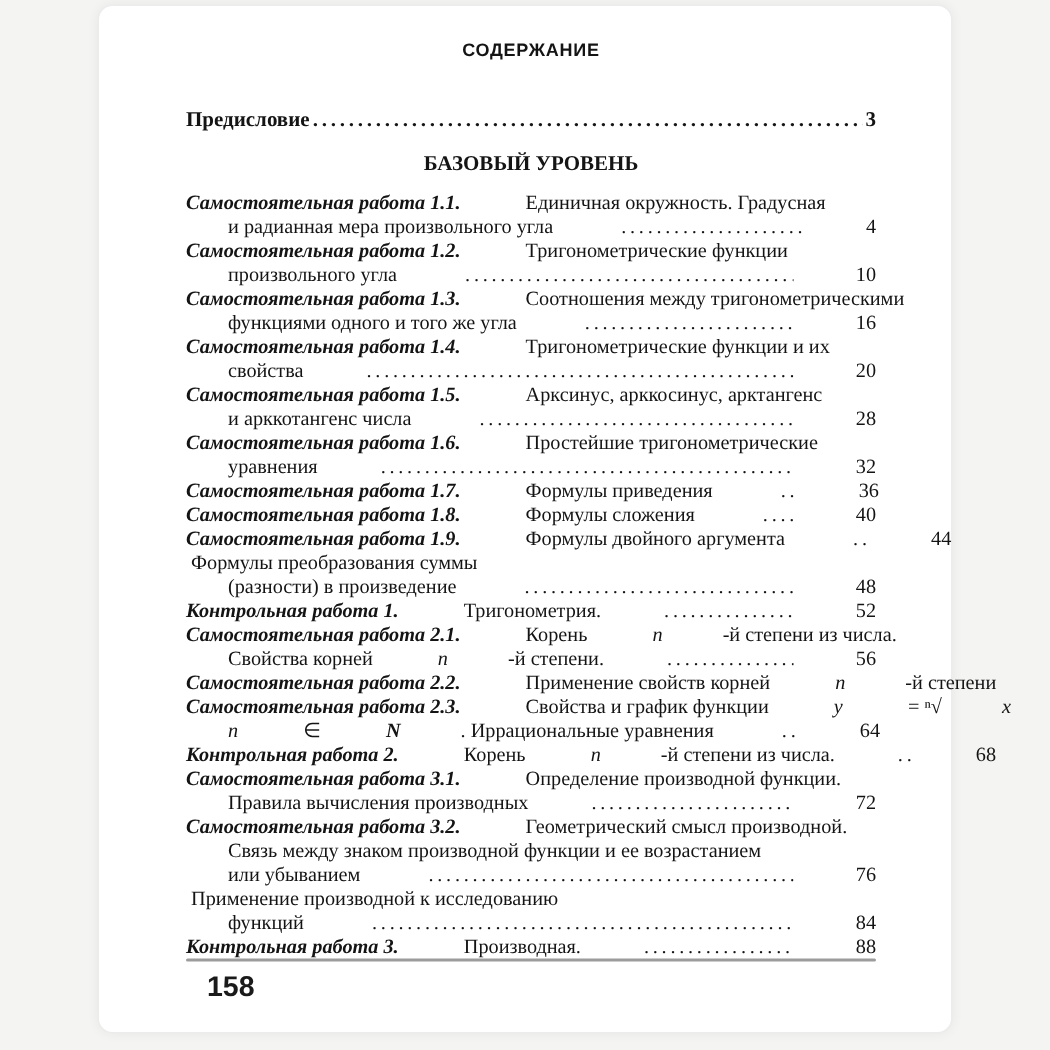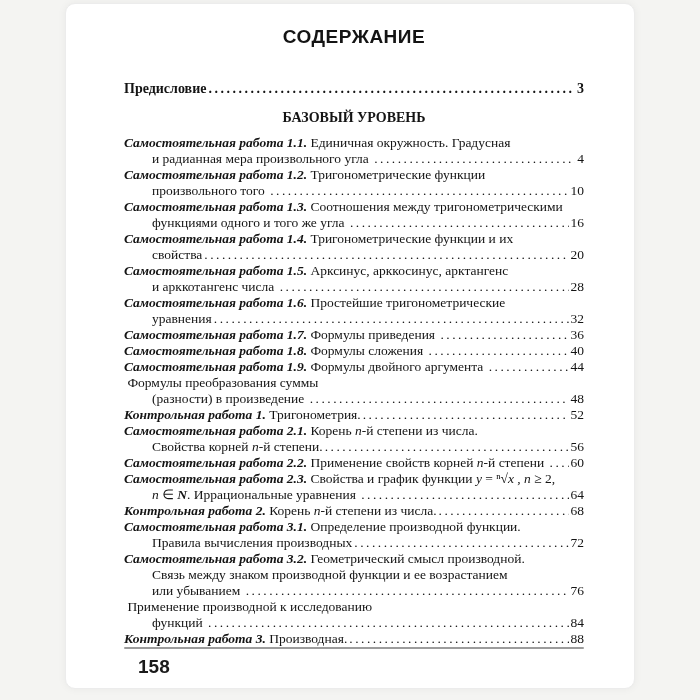--- a/index.html
+++ b/index.html
@@ -14,32 +14,32 @@
     position:absolute;left:65px;top:3px;width:570px;height:686px;
     background:#ffffff;
     border:1px solid #ececec;border-radius:10px;
     box-shadow:0 0 8px rgba(0,0,0,0.05);
     box-sizing:border-box;
     display:flex;flex-direction:column;
     padding:20px 50px 24px 58px;
   }
   .title{
     font-family:"Liberation Sans", sans-serif;
-    font-weight:bold;font-size:19px;letter-spacing:0.5px;
+    font-weight:bold;font-size:12px;letter-spacing:0.5px;
     text-align:center;margin-top:2px;
   }
   .preface-row{
     display:flex;align-items:center;
     margin-top:33px;font-size:14px;font-weight:bold;
   }
   .section-title{
     text-align:center;font-weight:bold;font-size:14px;margin-top:13px;
   }
   .entries{margin-top:9px;font-size:13.5px;line-height:16px;}
-  .line{display:flex;align-items:center;}
+  .line{display:flex;align-items:center;gap:40px;}
   .line span{white-space:pre;flex-shrink:0;}
   .line.cont{padding-left:28px;}
   .label{font-style:italic;font-weight:bold;}
   .i{font-style:italic;}
   .bi{font-style:italic;font-weight:bold;}
   .leader{
     flex:1 1 auto !important;min-width:10px;overflow:hidden;
     white-space:nowrap;margin:0 2px;
   }
   .leader::after{
@@ -81,21 +81,21 @@
           <span class="leader"></span>
           <span class="pagenum">4</span>
         </div>
       </div>
       <div class="entry">
         <div class="line">
           <span class="label">Самостоятельная работа 1.2.</span>
           <span> Тригонометрические функции</span>
         </div>
         <div class="line cont">
-          <span>произвольного того </span>
+          <span>произвольного угла </span>
           <span class="leader"></span>
           <span class="pagenum">10</span>
         </div>
       </div>
       <div class="entry">
         <div class="line">
           <span class="label">Самостоятельная работа 1.3.</span>
           <span> Соотношения между тригонометрическими</span>
         </div>
         <div class="line cont">

